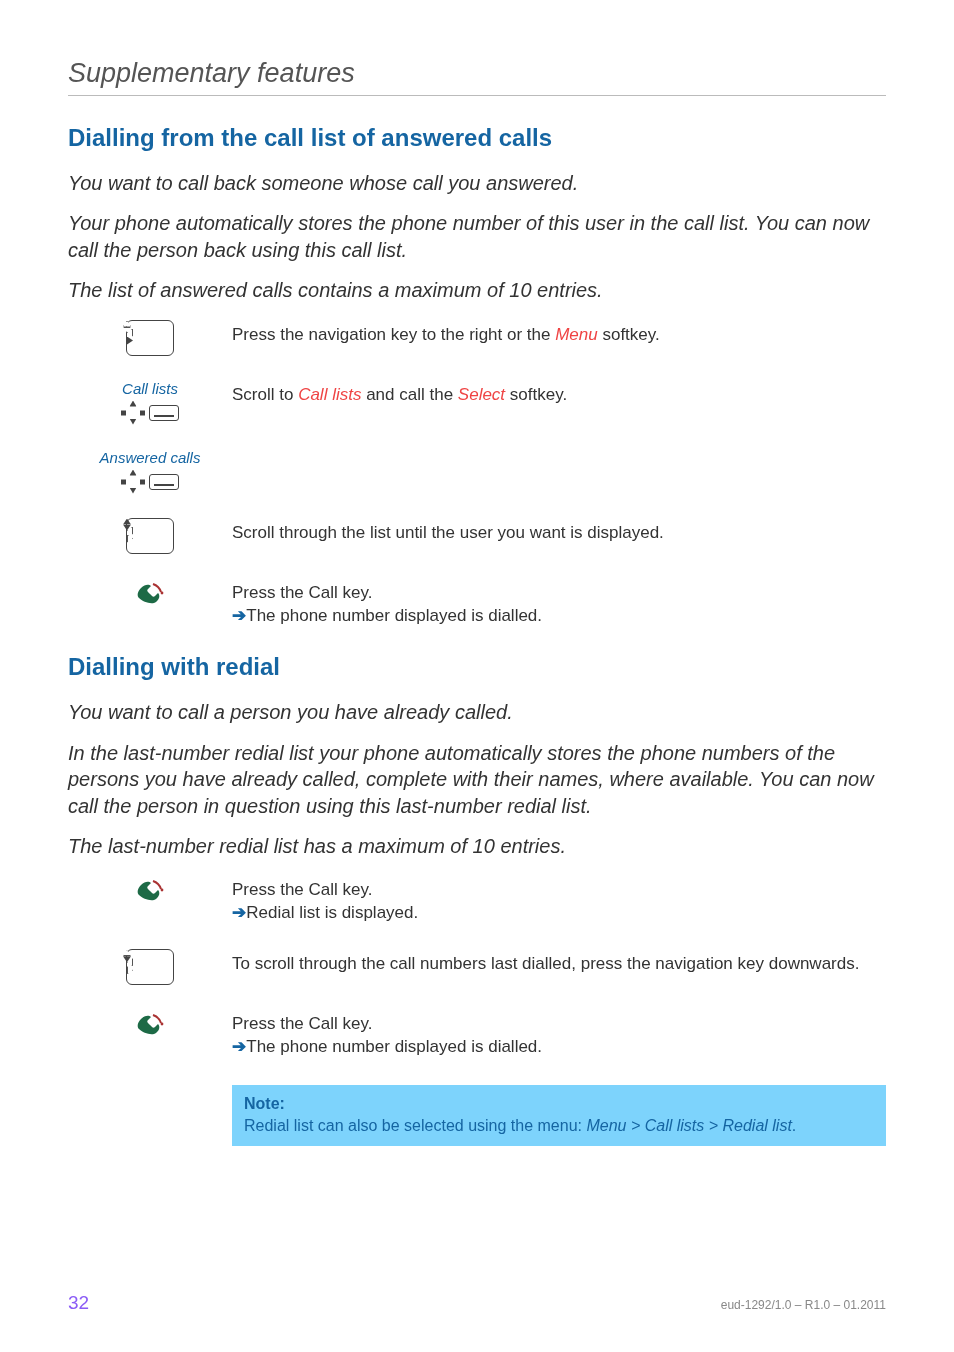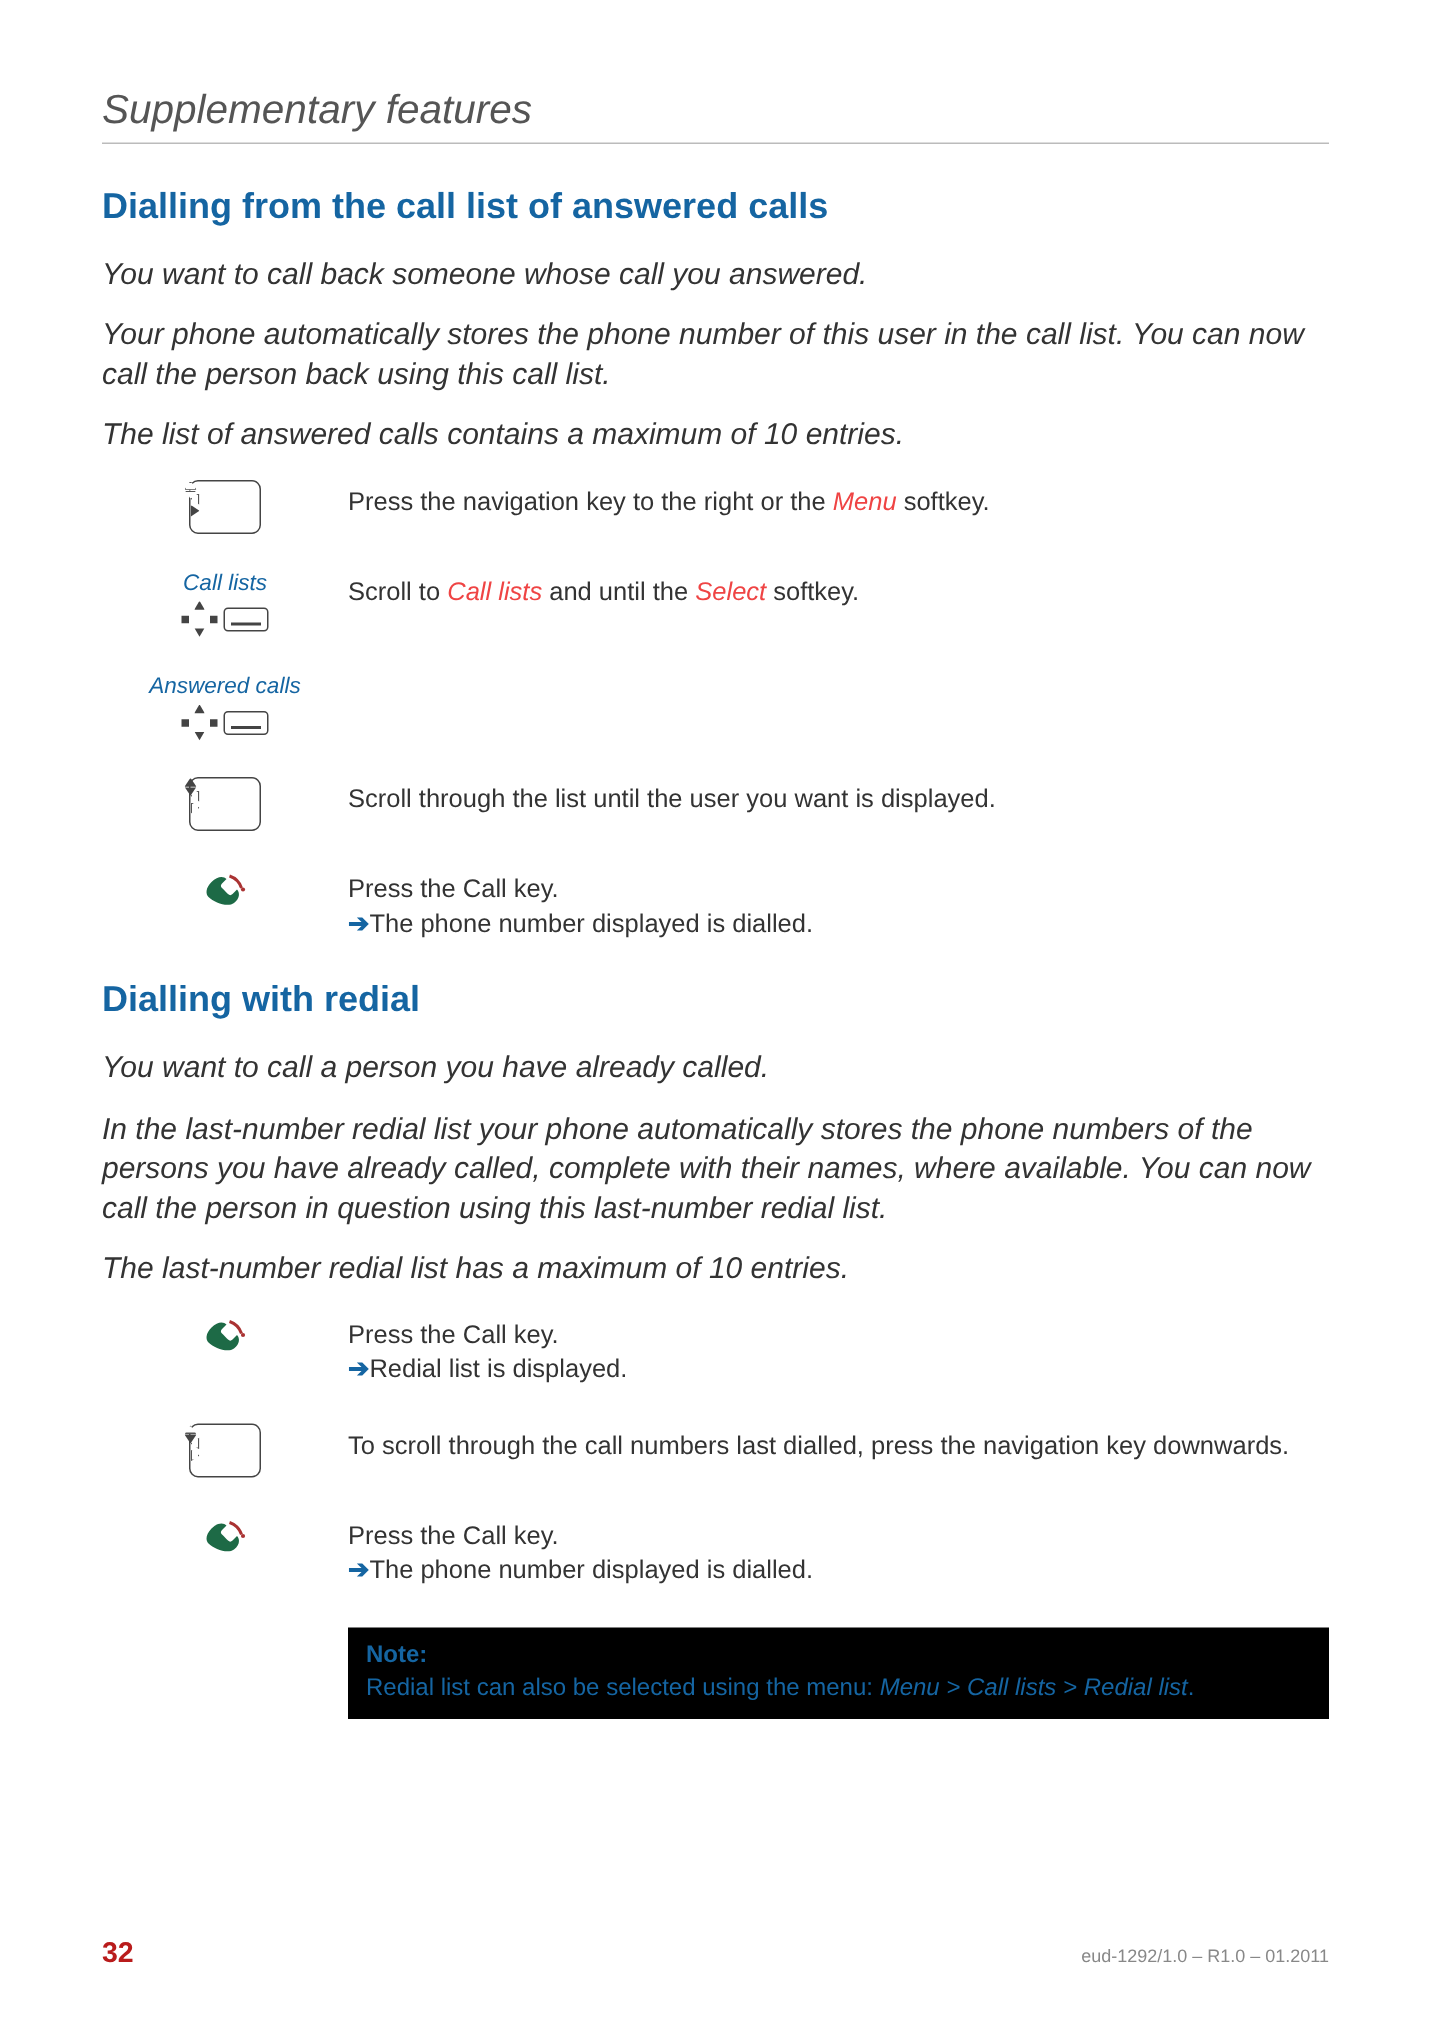--- a/index.html
+++ b/index.html
@@ -63,21 +63,21 @@
   .step-text {
     flex: 1;
     font-size: 17px;
     line-height: 1.35;
     color: #333;
     padding-top: 6px;
   }
   .term { font-style: italic; color: #ef4444; }
   .arrow { color: #1565a2; font-weight: 700; }
   .notebox {
-    background: #000000;
+    background: #7dd3fc;
     padding: 8px 12px 10px 12px;
     margin-left: 164px;
     font-size: 16px;
     line-height: 1.35;
   }
   .notebox .note-label {
     color: #1565a2;
     font-weight: 700;
     display: block;
   }
@@ -86,21 +86,21 @@
   }
   .footer {
     position: absolute;
     bottom: 38px;
     left: 68px;
     right: 68px;
     display: flex;
     justify-content: space-between;
     align-items: baseline;
   }
-  .page-num { color: #b91c1c; font-weight: 700; font-size: 19px; }
+  .page-num { color: #8b5cf6; font-weight: 400; font-size: 19px; }
   .doc-id { color: #888; font-size: 12px; }
 
   
   .nav-key {
     width: 48px; height: 36px;
     border: 1.5px solid #444; border-radius: 6px;
     position: relative;
     background: #fff;
   }
   .nav-key .up    { top: 3px; left: 50%; transform: translateX(-50%); clip-path: polygon(50% 0,100% 100%,0 100%); background:#444; width:8px; height:6px;}
@@ -186,21 +186,21 @@
           <div class="mini-nav">
             <div class="t up"></div>
               <div class="t down"></div>
               <div class="sq l"></div>
               <div class="sq r"></div>
           </div>
           <div class="softkey-btn"></div>
         </div>
       </div>
       <div class="step-text">
-        <span>Scroll to </span><span class="term">Call lists</span><span> and until the </span><span class="term">Select</span><span> softkey.</span>
+        <span>Scroll to </span><span class="term">Call lists</span><span> and call the </span><span class="term">Select</span><span> softkey.</span>
       </div>
     </div>
 
     <div class="step">
       <div class="step-icon">
         <div class="label-top">Answered calls</div>
         <div class="soft-combo">
           <div class="mini-nav">
             <div class="t up"></div>
               <div class="t down"></div>

